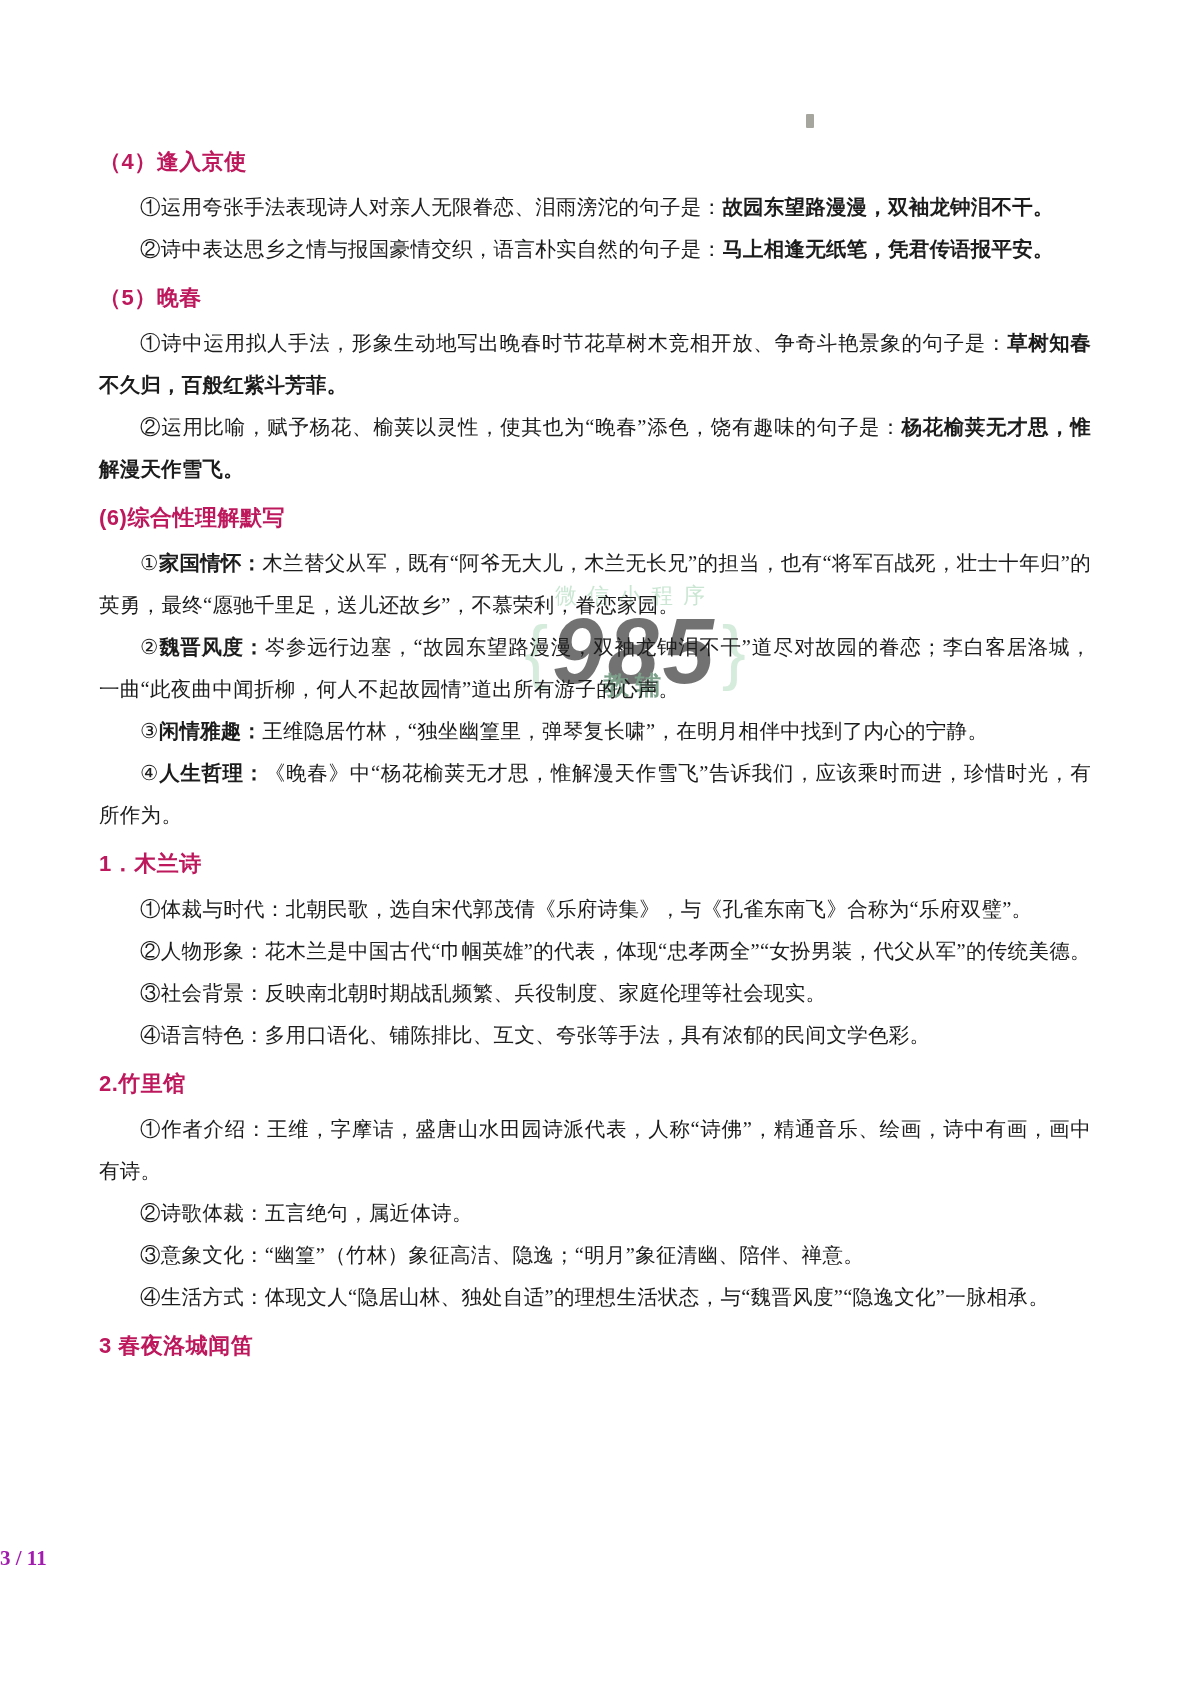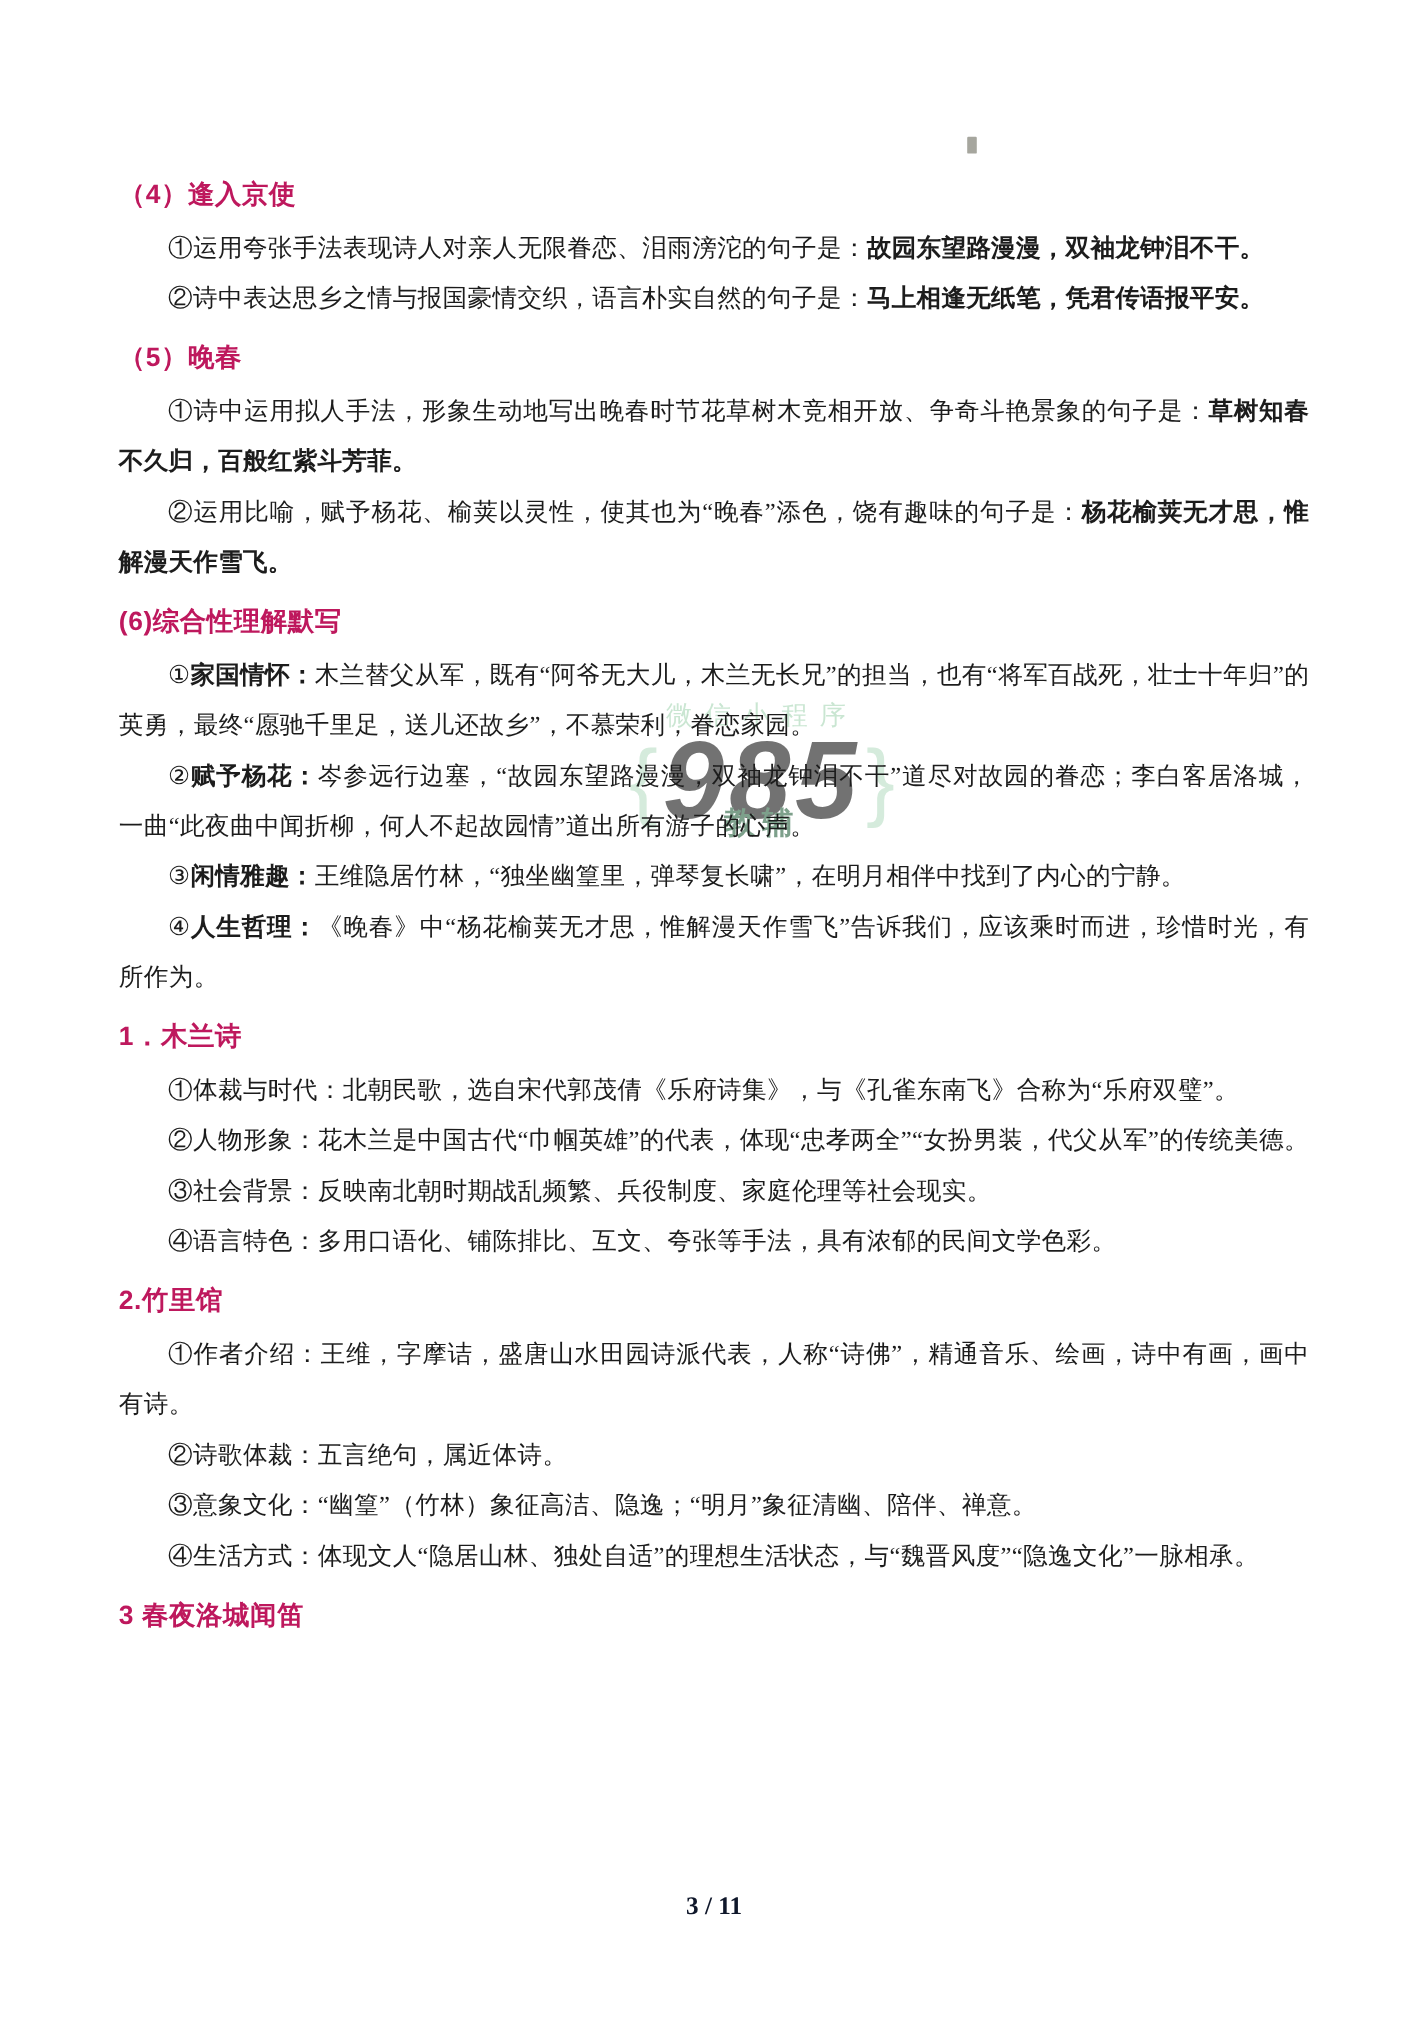--- a/index.html
+++ b/index.html
@@ -41,26 +41,25 @@
     font-family: "Liberation Sans", "DejaVu Sans", sans-serif;
     letter-spacing: 0.5px;
   }
   .heading.section { margin: 8px 0 16px 0; font-size: 22.5px; }
   .footer {
     position: absolute;
     z-index: 2;
     top: 1546px;
     left: 0;
     width: 100%;
-    text-align: center;
+    text-align: left;
     font-size: 21px;
     font-weight: 700;
     font-family: "Liberation Serif", "DejaVu Serif", serif;
-    color: #0f172a;
-    margin-top: 30px;
+    color: #a21caf;
   }
   
   .watermark {
     position: absolute;
     z-index: 1;
     left: 455px;
     top: 584px;
     width: 360px;
     text-align: center;
     color: #9fd2ae;
@@ -119,21 +118,21 @@
 
   <div class="doc-content">
       <h2 class="heading sub">（4）逢入京使</h2>
       <p class="para"><span>①运用夸张手法表现诗人对亲人无限眷恋、泪雨滂沱的句子是：</span><span class="bold">故园东望路漫漫，双袖龙钟泪不干。</span></p>
       <p class="para"><span>②诗中表达思乡之情与报国豪情交织，语言朴实自然的句子是：</span><span class="bold">马上相逢无纸笔，凭君传语报平安。</span></p>
       <h2 class="heading sub">（5）晚春</h2>
       <p class="para"><span>①诗中运用拟人手法，形象生动地写出晚春时节花草树木竞相开放、争奇斗艳景象的句子是：</span><span class="bold">草树知春不久归，百般红紫斗芳菲。</span></p>
       <p class="para"><span>②运用比喻，赋予杨花、榆荚以灵性，使其也为“晚春”添色，饶有趣味的句子是：</span><span class="bold">杨花榆荚无才思，惟解漫天作雪飞。</span></p>
       <h2 class="heading sub">(6)综合性理解默写</h2>
       <p class="para"><span>①</span><span class="bold">家国情怀：</span><span>木兰替父从军，既有“阿爷无大儿，木兰无长兄”的担当，也有“将军百战死，壮士十年归”的英勇，最终“愿驰千里足，送儿还故乡”，不慕荣利，眷恋家园。</span></p>
-      <p class="para"><span>②</span><span class="bold">赋予杨花：</span><span>岑参远行边塞，“故园东望路漫漫，双袖龙钟泪不干”道尽对故园的眷恋；李白客居洛城，一曲“此夜曲中闻折柳，何人不起故园情”道出所有游子的心声。</span></p>
+      <p class="para"><span>②</span><span class="bold">魏晋风度：</span><span>岑参远行边塞，“故园东望路漫漫，双袖龙钟泪不干”道尽对故园的眷恋；李白客居洛城，一曲“此夜曲中闻折柳，何人不起故园情”道出所有游子的心声。</span></p>
       <p class="para"><span>③</span><span class="bold">闲情雅趣：</span><span>王维隐居竹林，“独坐幽篁里，弹琴复长啸”，在明月相伴中找到了内心的宁静。</span></p>
       <p class="para"><span>④</span><span class="bold">人生哲理：</span><span>《晚春》中“杨花榆荚无才思，惟解漫天作雪飞”告诉我们，应该乘时而进，珍惜时光，有所作为。</span></p>
       <h2 class="heading sub">1．木兰诗</h2>
       <p class="para"><span>①体裁与时代：北朝民歌，选自宋代郭茂倩《乐府诗集》，与《孔雀东南飞》合称为“乐府双璧”。</span></p>
       <p class="para"><span>②人物形象：花木兰是中国古代“巾帼英雄”的代表，体现“忠孝两全”“女扮男装，代父从军”的传统美德。</span></p>
       <p class="para"><span>③社会背景：反映南北朝时期战乱频繁、兵役制度、家庭伦理等社会现实。</span></p>
       <p class="para"><span>④语言特色：多用口语化、铺陈排比、互文、夸张等手法，具有浓郁的民间文学色彩。</span></p>
       <h2 class="heading sub">2.竹里馆</h2>
       <p class="para"><span>①作者介绍：王维，字摩诘，盛唐山水田园诗派代表，人称“诗佛”，精通音乐、绘画，诗中有画，画中有诗。</span></p>
       <p class="para"><span>②诗歌体裁：五言绝句，属近体诗。</span></p>

